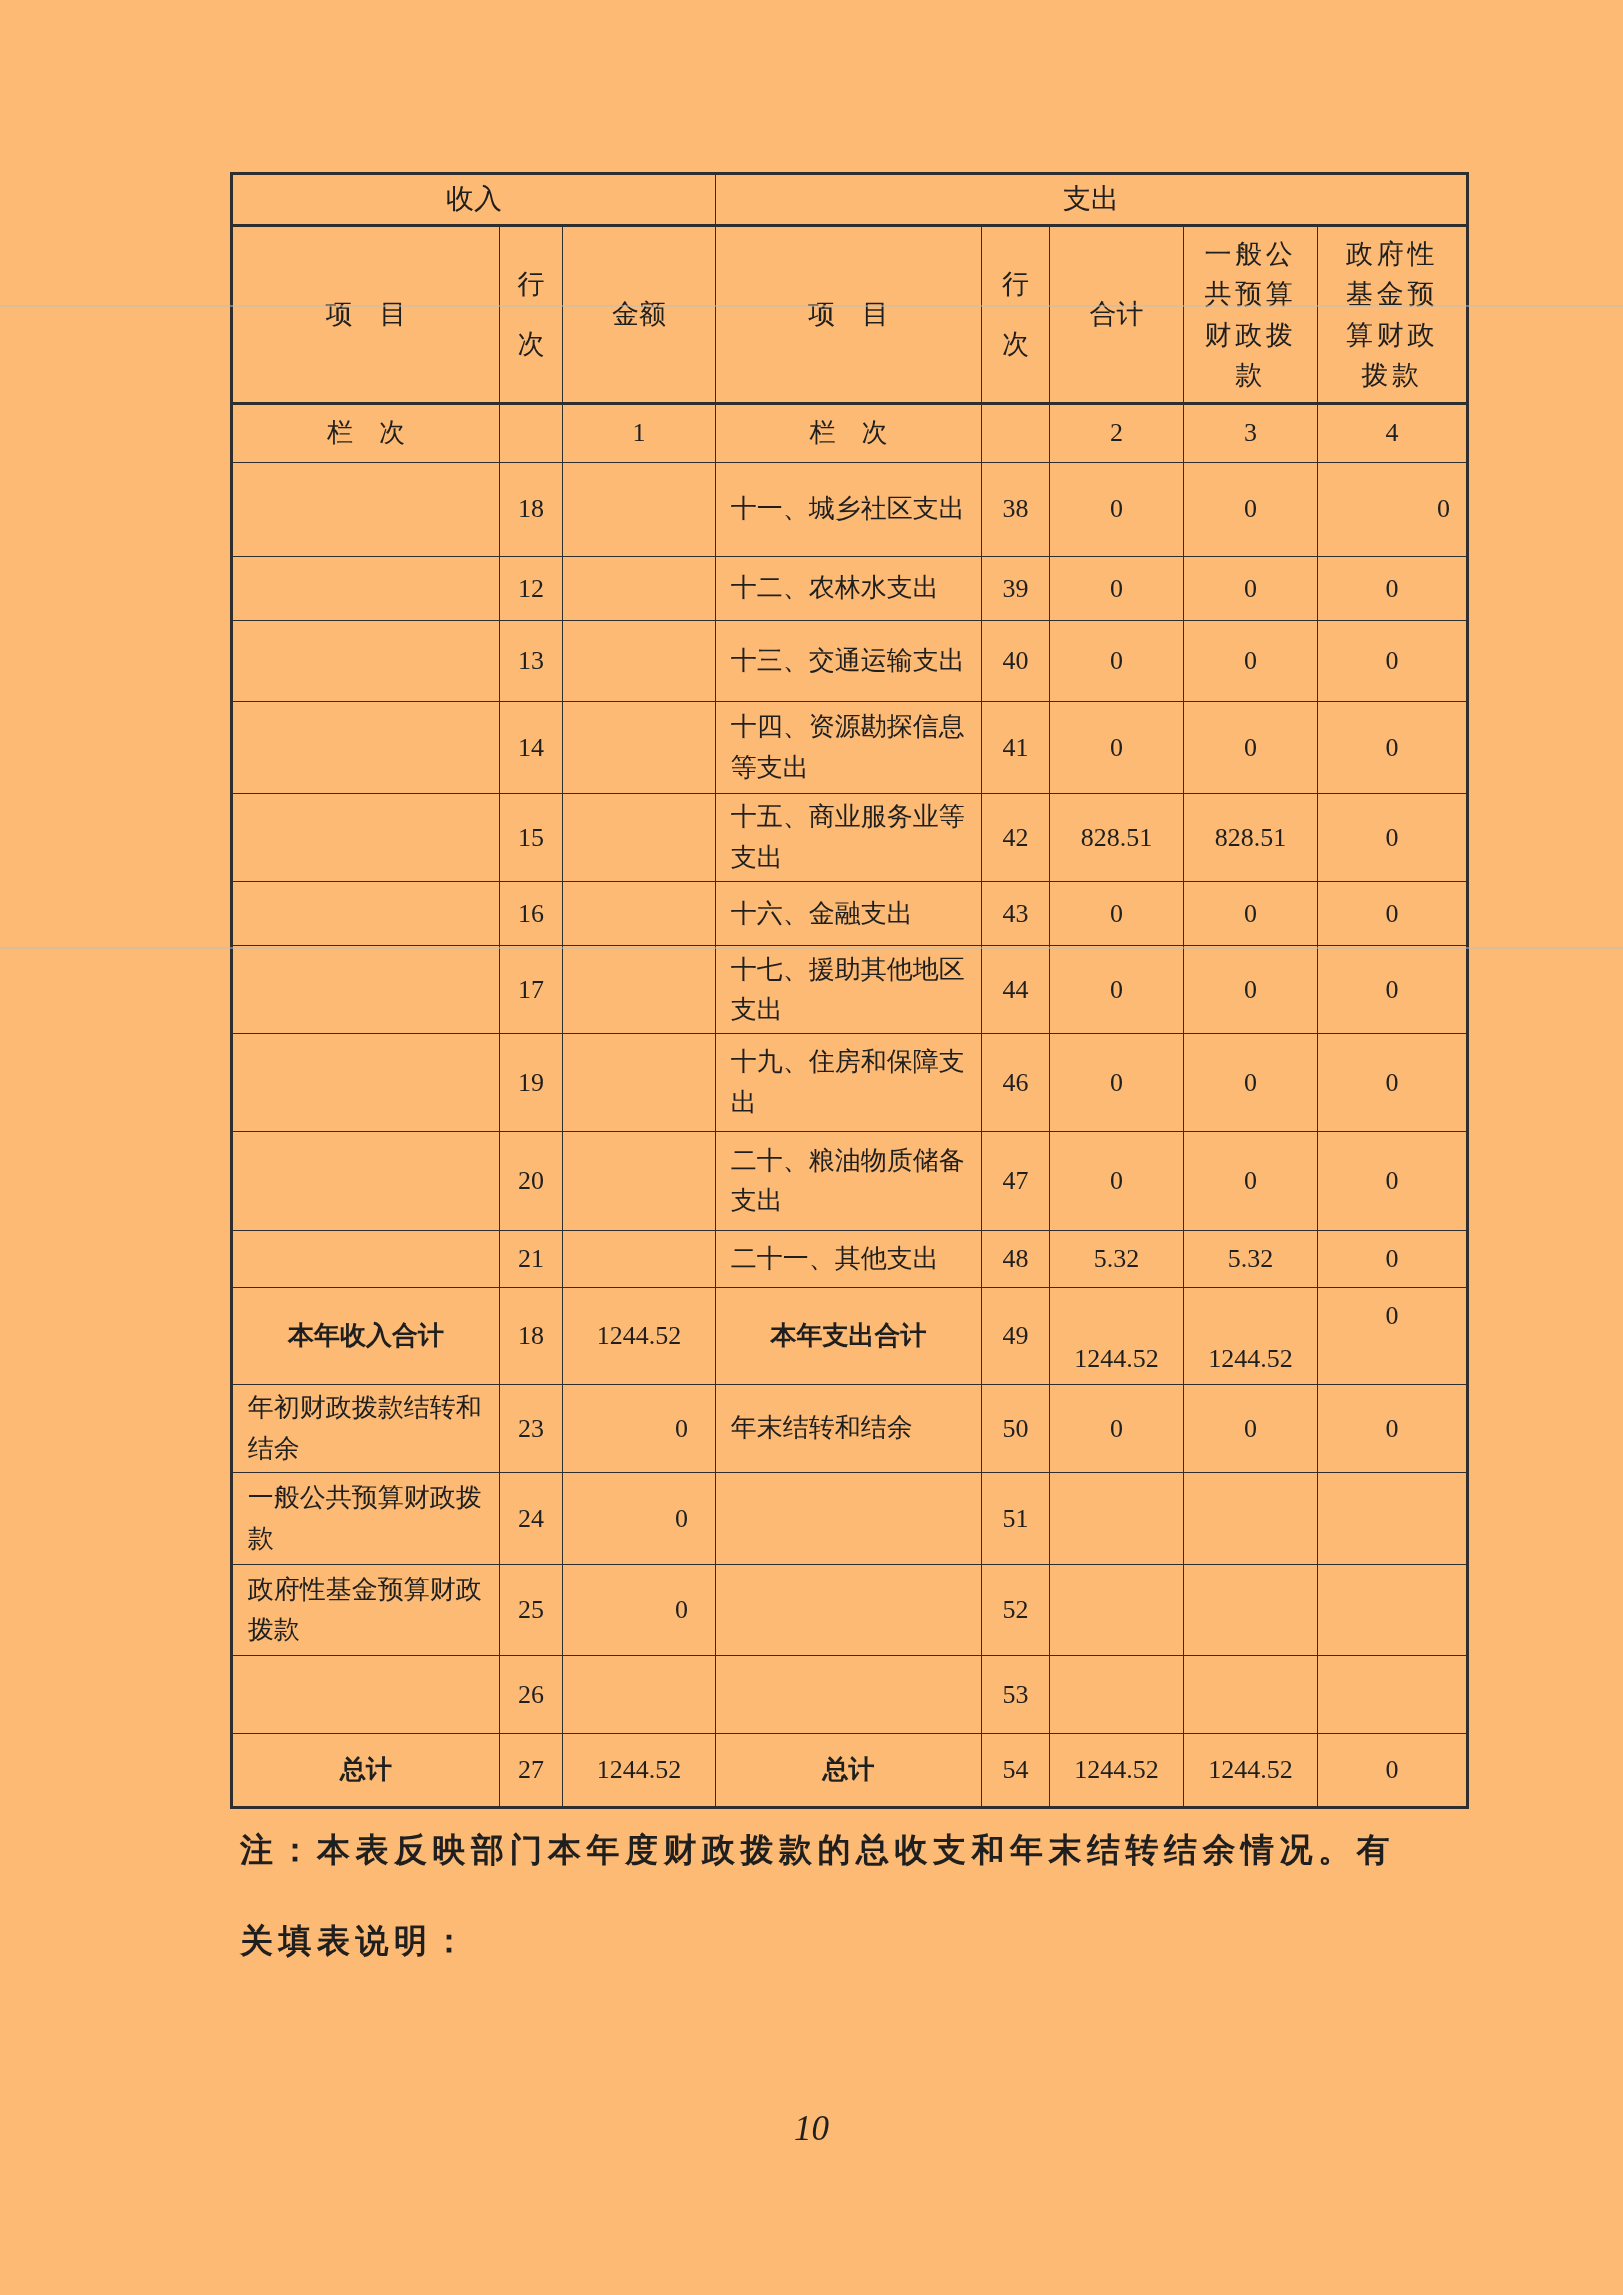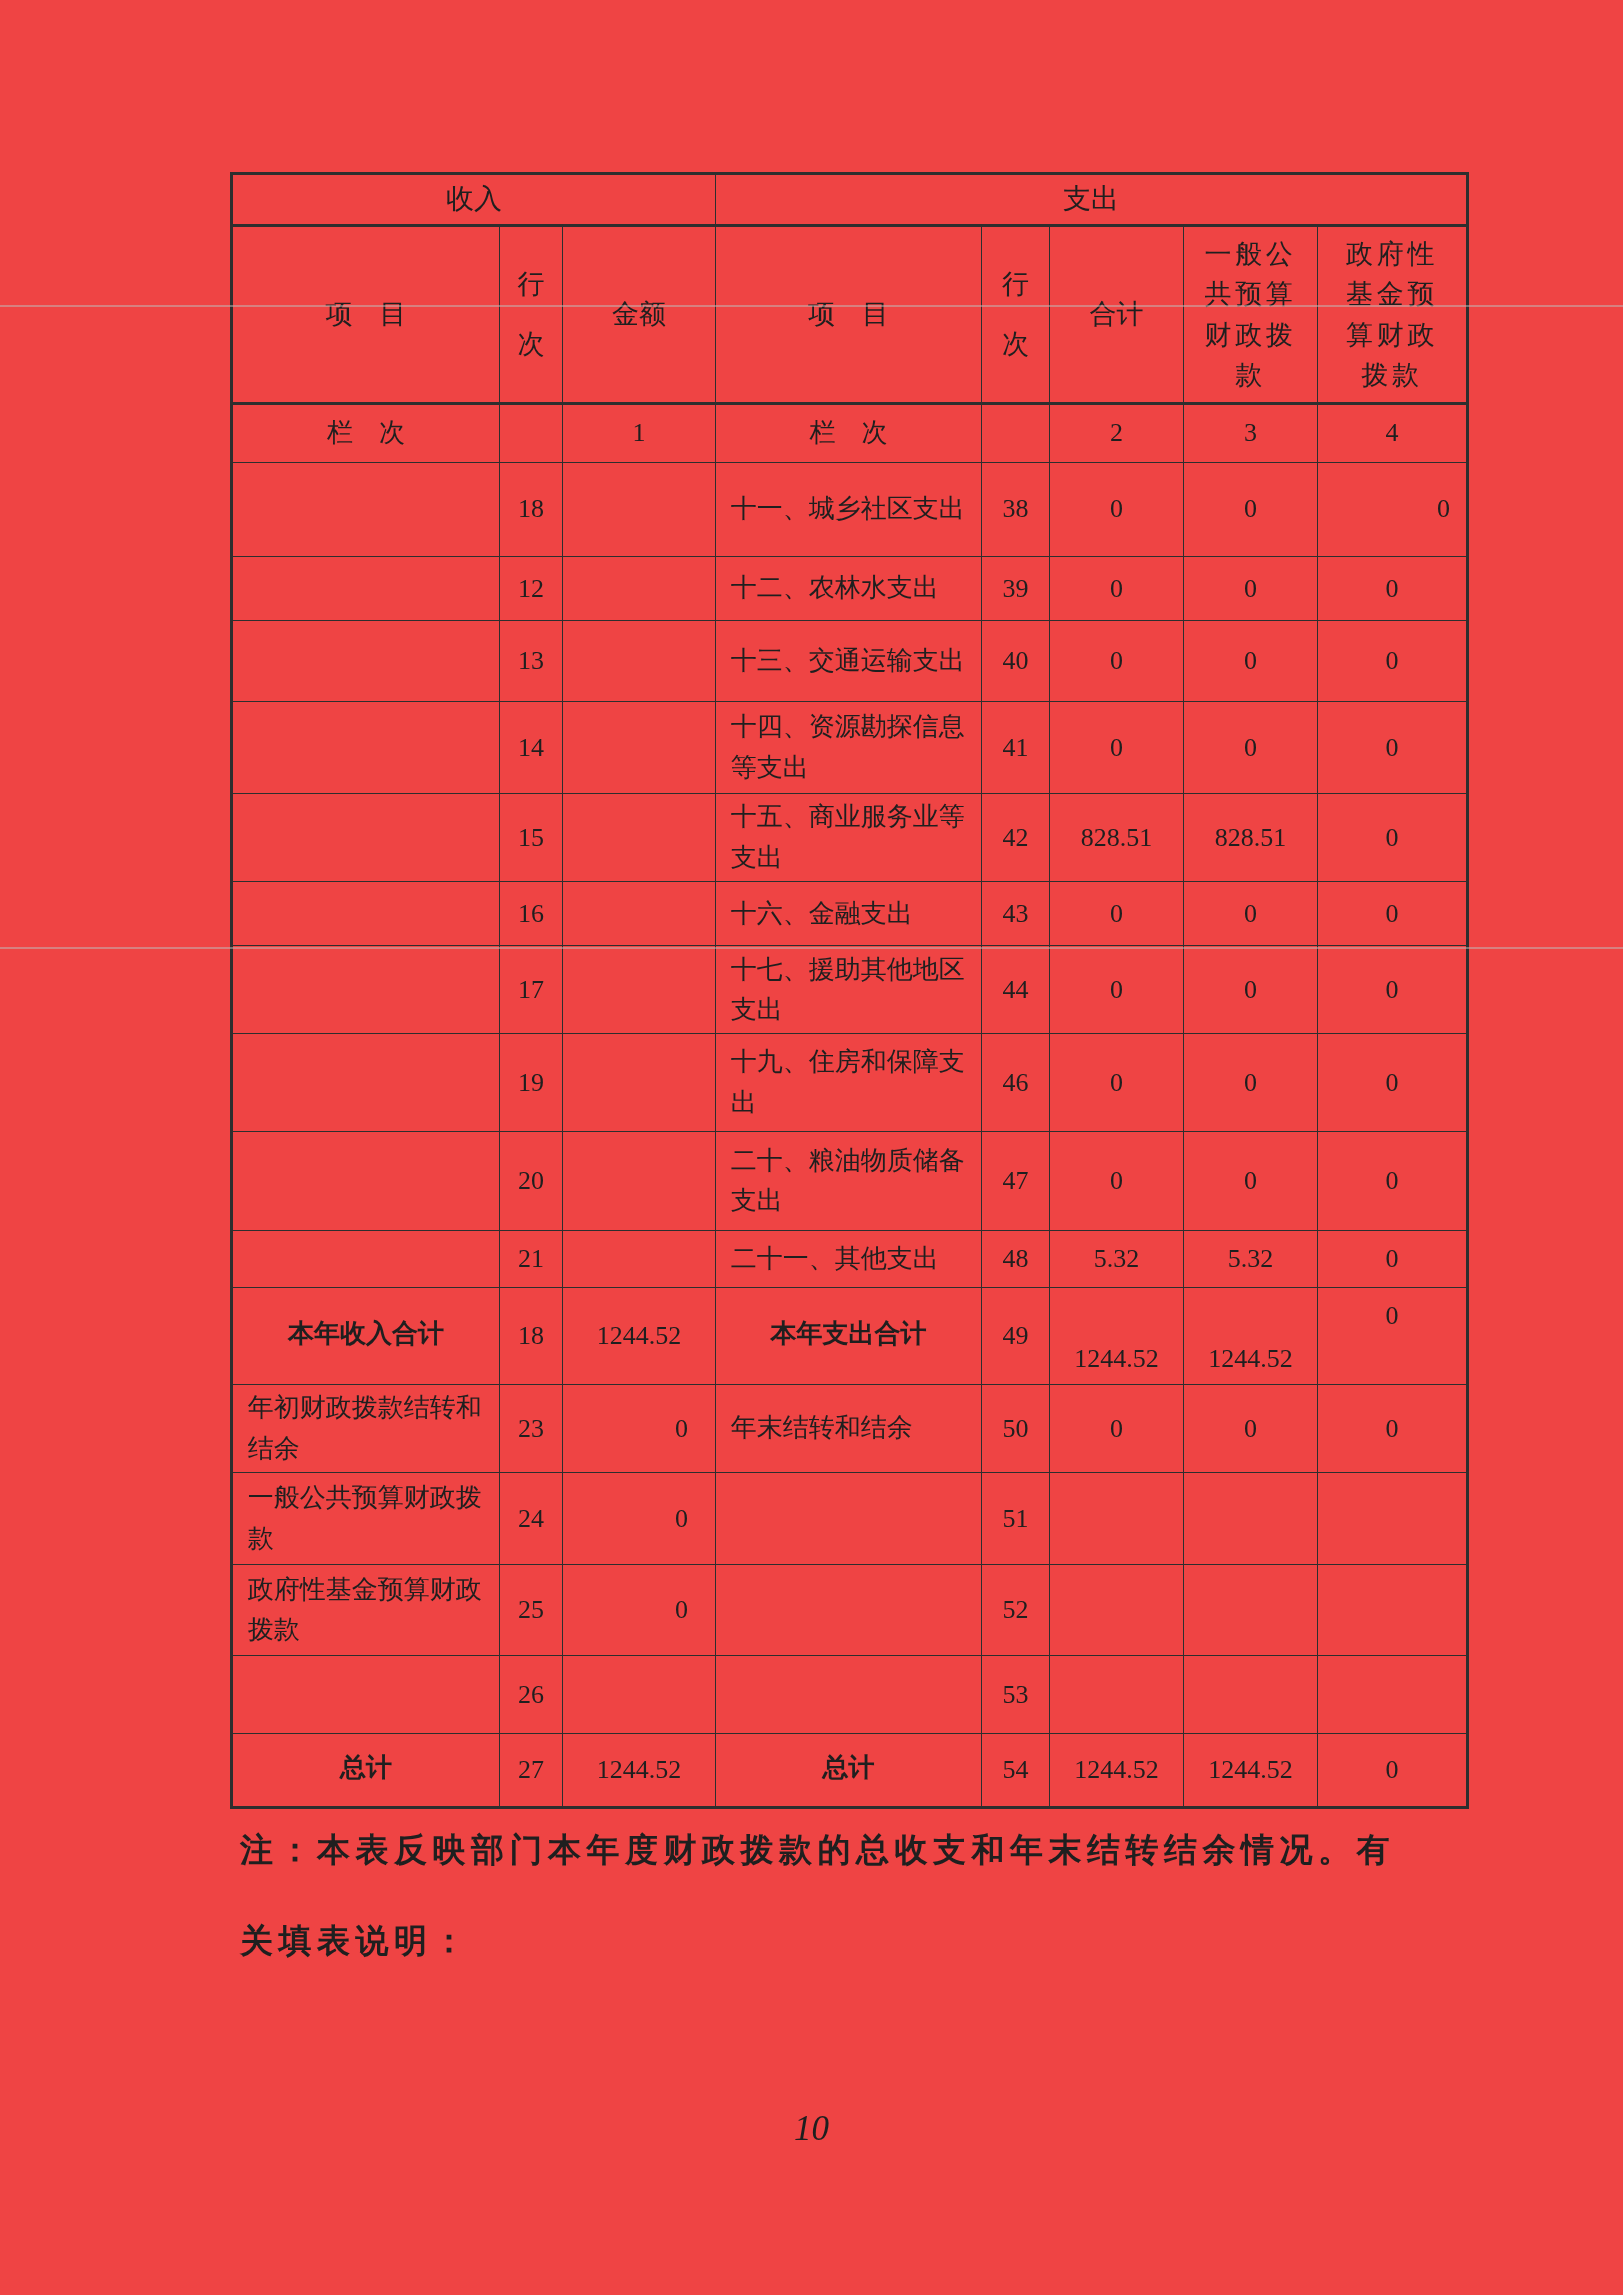--- a/index.html
+++ b/index.html
@@ -1,19 +1,19 @@
 <!DOCTYPE html>
 <html style="font-size:9.8px"><head>
 <meta charset="utf-8">
 <style>
   html,body{margin:0;padding:0;}
   body{background:#888;}
   .page{
     position:relative; width:1623px; height:2295px;
-    background:#ef4444; color:#1f1f1f;
+    background:#fdba74; color:#1f1f1f;
     font-family:"Liberation Serif","DejaVu Serif",serif;
     overflow:hidden;
   }
   .scanline{position:absolute;left:0;width:1623px;height:1.8px;background:rgba(190,190,188,.5);pointer-events:none;z-index:6;}
   #sl1{top:305px;} #sl2{top:947px;}
 
   table.fiscal{
     position:absolute; left:230px; top:172px;
     width:1236px; height:1637px;
     border-collapse:collapse; table-layout:fixed;
@@ -26,21 +26,21 @@
     text-align:center; vertical-align:middle;
     padding:1.2px 3.7px; overflow:hidden;
     line-height:1.45;
   }
   tr.sep td, tr.sep th{border-bottom-width:3.7px;}
   th{font-size:28px;}
   .hdr{font-size:27px;}
   .hdr-wrap{letter-spacing:3.7px; padding:0 18.4px; line-height:1.5;}
   .rowno-hdr{white-space:pre-line; line-height:2.2;}
   .item{text-align:left; padding-left:14.7px; padding-right:12px; line-height:1.55;}
-  .ctr{padding-left:3.7px;font-family:Liberation Mono, monospace;}
+  .ctr{padding-left:3.7px;}
   .bold{font-weight:700;}
   .ar{text-align:right; padding-right:27px;}
   .fr{text-align:right; padding-right:16px;}
   .vb{vertical-align:bottom; padding-bottom:6.1px;}
   .vt{vertical-align:top; padding-top:8.6px;}
 
   .note{
     position:absolute; left:240px;
     font-size:33px; font-weight:600; letter-spacing:5.5px;
     white-space:nowrap; z-index:3;

